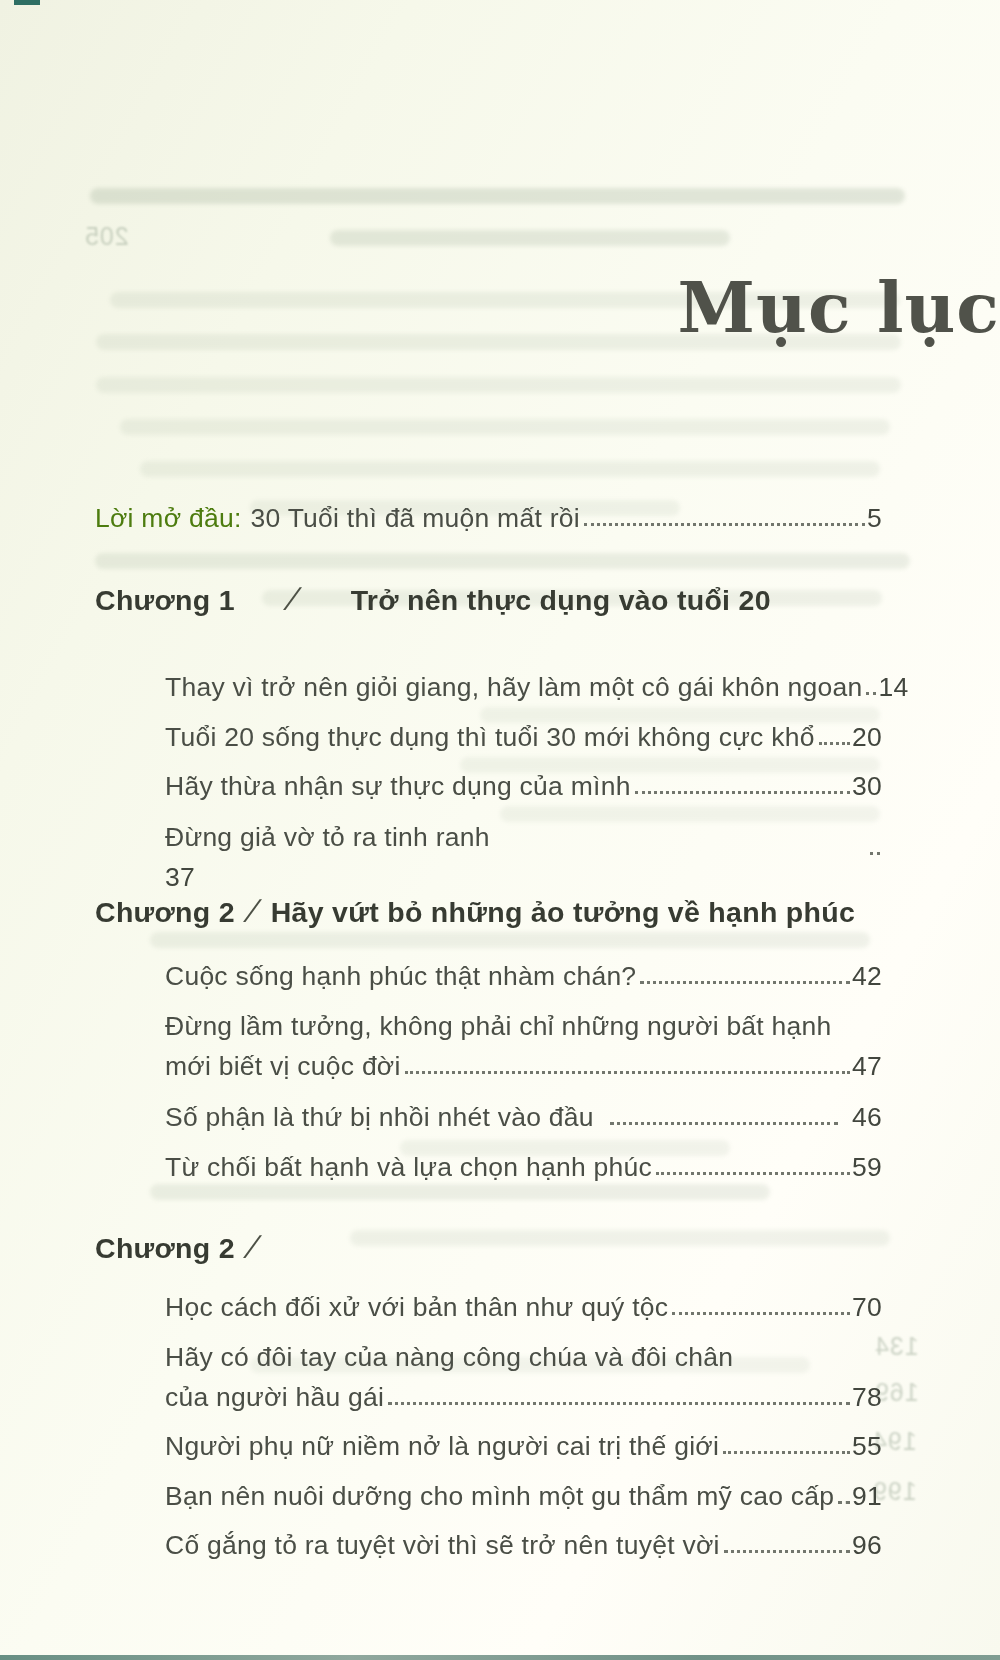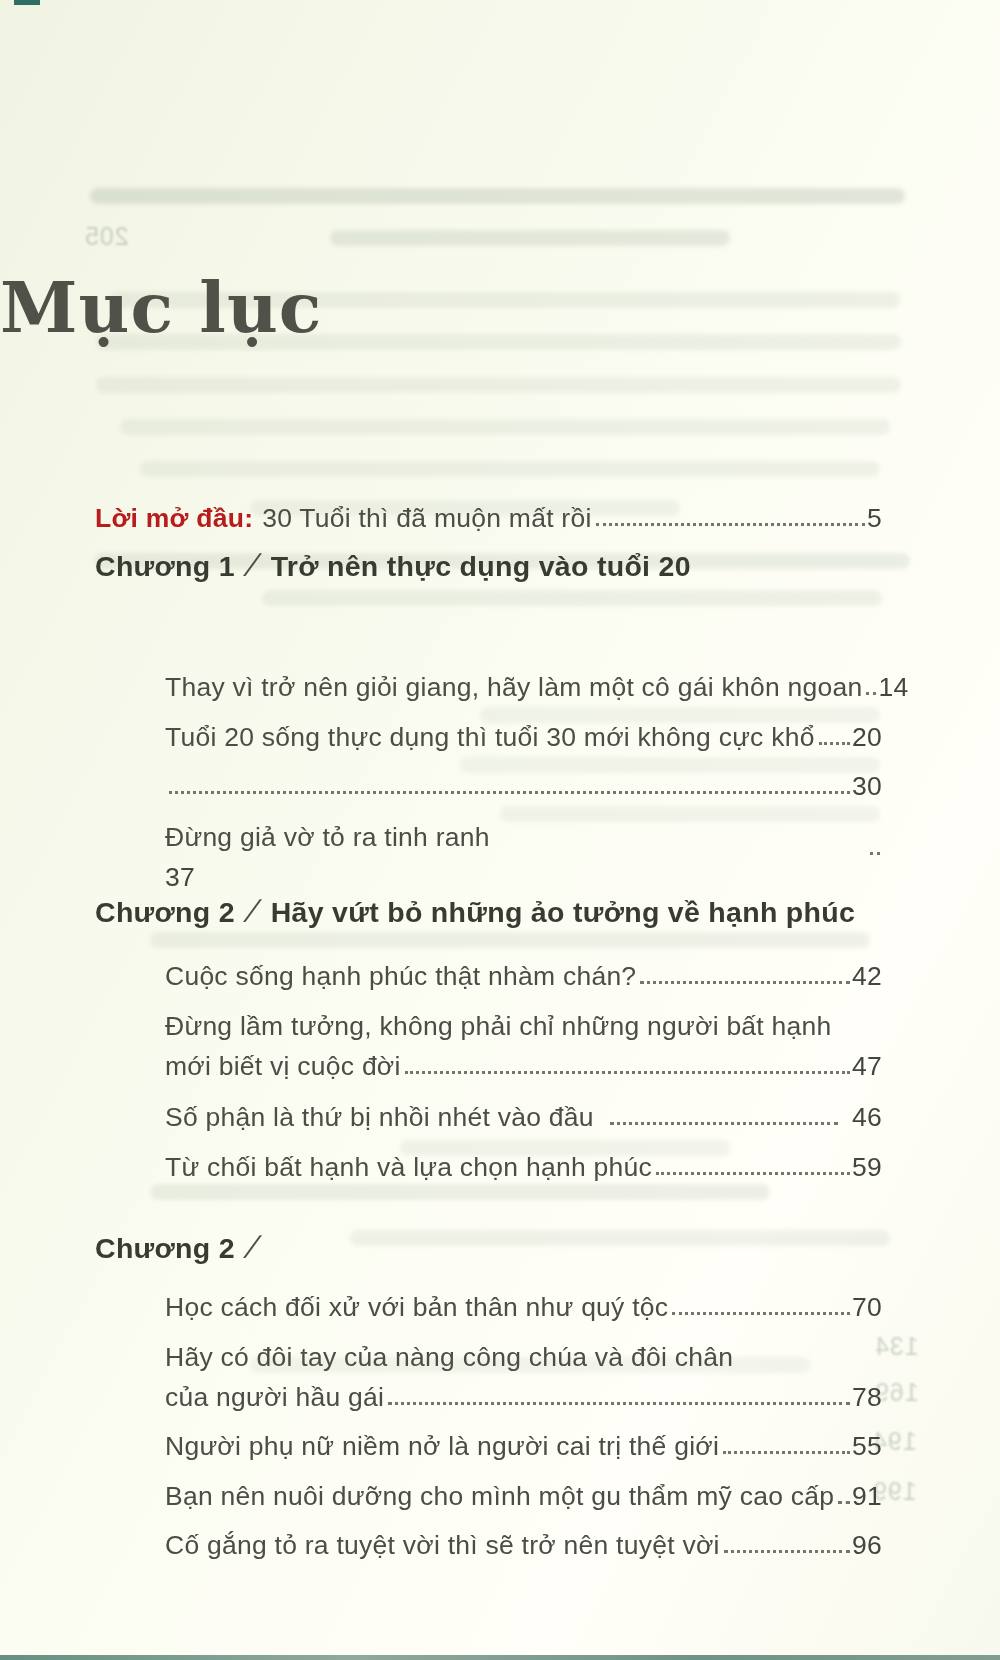--- a/index.html
+++ b/index.html
@@ -8,46 +8,46 @@
     background:
       linear-gradient(118deg,#f0f2e2 0%,#f6f8ea 22%,#fbfcf2 48%,#fffef8 75%,#f8f9ee 100%);
     font-family:"Liberation Sans", sans-serif;
     color:#4a4e46;
   }
   .corner-mark{position:absolute;top:0;left:14px;width:26px;height:5px;background:#2e6e63;}
   .bottom-strip{position:absolute;bottom:0;left:0;width:100%;height:5px;
     background:linear-gradient(90deg,#4e7c70,#7d998e 35%,#587f74 70%,#6b8d82);opacity:.85;}
 
   .page-title{
-    position:absolute;top:266px;left:0;width:100%;text-align:left;
+    position:absolute;top:266px;left:0;width:100%;text-align:right;
     font-family:"DejaVu Serif", serif;font-weight:700;font-size:70px;
     color:#50524a;letter-spacing:1px;
   }
 
   .row{position:absolute;display:flex;align-items:baseline;right:118px;
     font-size:26.5px;line-height:30px;letter-spacing:.25px;color:#4a4e46;}
   .row .txt{white-space:nowrap;}
   .row .leader{flex:1 1 auto;min-width:10px;border-bottom:3.4px dotted #72766d;
     align-self:flex-end;margin:0 2px 7px 4px;}
   .row .num{color:#42463e;white-space:nowrap;}
 
   .intro{left:95px;}
-  .intro .b{font-weight:700;color:#b91c1c;white-space:nowrap;}
+  .intro .b{font-weight:400;color:#4d7c0f;white-space:nowrap;}
   .intro .txt{margin-left:9px;}
 
   .heading{left:95px;right:40px;font-weight:700;font-size:28.5px;color:#373b32;letter-spacing:.3px;}
   .heading .slash{font-weight:400;font-size:33px;margin:0 14px 0 16px;color:#4c5045;
     display:inline-block;transform:skewX(-6deg);}
   .heading .txt{white-space:nowrap;}
 
   .item{left:165px;}
 
   
   .r-intro{top:503px;}
-  .r-ch1{top:550px;}
+  .r-ch1{top:584px;gap:40px;}
   .r-c1i1{top:672px;}
   .r-c1i2{top:722px;}
   .r-c1i3{top:771px;}
   .r-c1i4{top:822px;flex-direction:column;}
   .r-ch2{top:896px;}
   .r-c2i1{top:961px;}
   .r-c2i2a{top:1011px;}
   .r-c2i2b{top:1051px;}
   .r-c2i3{top:1102px;gap:12px;}
   .r-c2i4{top:1152px;}
@@ -114,20 +114,21 @@
   <span class="txt">Thay vì trở nên giỏi giang, hãy làm một cô gái khôn ngoan</span>
   <span class="leader"></span>
   <span class="num">14</span>
 </div>
 <div class="row item r-c1i2">
   <span class="txt">Tuổi 20 sống thực dụng thì tuổi 30 mới không cực khổ</span>
   <span class="leader"></span>
   <span class="num">20</span>
 </div>
 <div class="row item r-c1i3">
+  <span class="txt">Hãy thừa nhận sự thực dụng của mình</span>
   <span class="leader"></span>
   <span class="num">30</span>
 </div>
 <div class="row item r-c1i4">
   <span class="txt">Đừng giả vờ tỏ ra tinh ranh</span>
   <span class="leader"></span>
   <span class="num">37</span>
 </div>
 
 <div class="row heading r-ch2">

